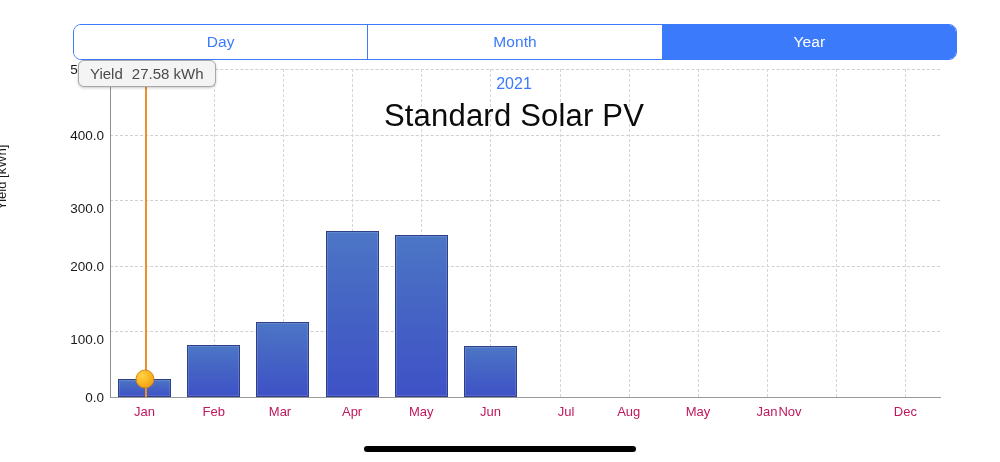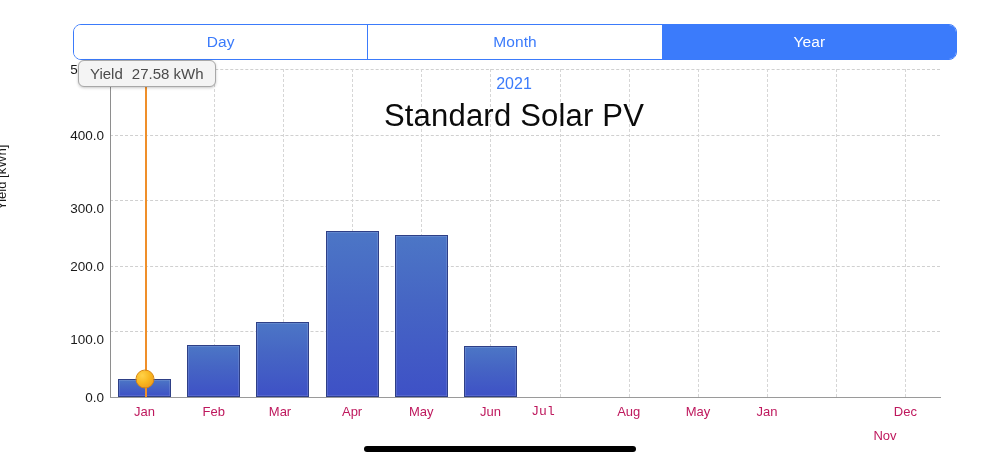--- a/index.html
+++ b/index.html
@@ -274,25 +274,25 @@
 
   <div id="y-axis-line"></div>
   <div id="x-axis-line"></div>
   <div id="x-ticks">
       <div class="x-tick-label" style="left: 144.583px;">Jan</div>
       <div class="x-tick-label" style="left: 213.75px;">Feb</div>
       <div class="x-tick-label" style="left: 280px;">Mar</div>
       <div class="x-tick-label" style="left: 352.083px;">Apr</div>
       <div class="x-tick-label" style="left: 421.25px;">May</div>
       <div class="x-tick-label" style="left: 490.417px;">Jun</div>
-      <div class="x-tick-label" style="left: 543px; font-family: Liberation Mono, monospace;">Jul</div>
+      <div class="x-tick-label" style="left: 566px;">Jul</div>
       <div class="x-tick-label" style="left: 628.75px;">Aug</div>
       <div class="x-tick-label" style="left: 697.917px;">May</div>
       <div class="x-tick-label" style="left: 767.083px;">Jan</div>
-      <div class="x-tick-label" style="left: 885px; margin-top: 24px;">Nov</div>
+      <div class="x-tick-label" style="left: 790px;">Nov</div>
       <div class="x-tick-label" style="left: 905.417px;">Dec</div>
     </div>
 
   <div id="chart-year">2021</div>
   <div id="chart-title">Standard Solar PV</div>
 
 </div>
 
 <div id="tooltip">
   <span>Yield</span>

